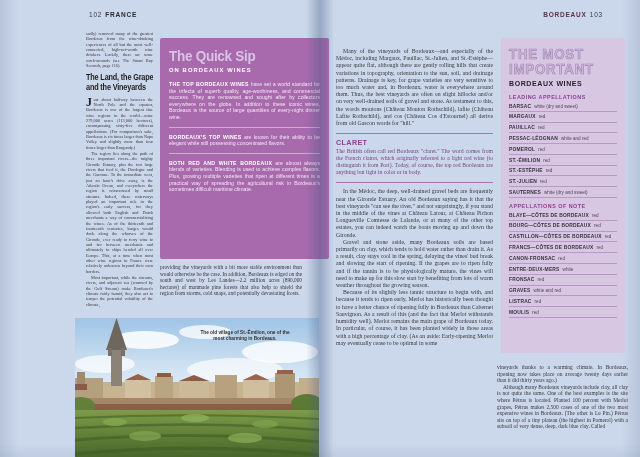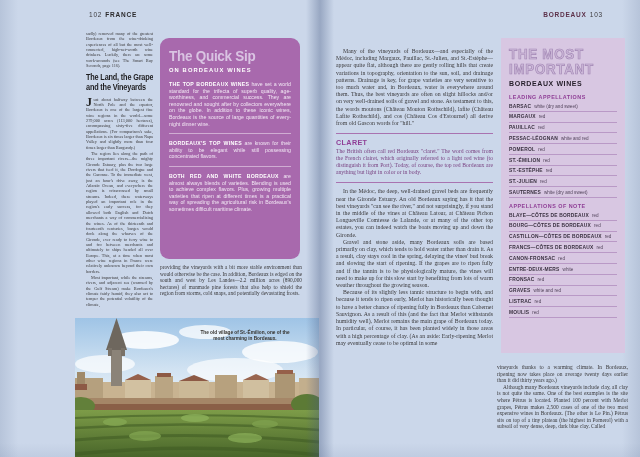--- a/index.html
+++ b/index.html
@@ -30,22 +30,22 @@
   .lcol{position:absolute;left:86px;top:31px;width:67px;height:285px;overflow:hidden;
     font-size:4.3px;line-height:5.35px;text-align:justify;}
   .lcol p{margin:0 0 1px 0;}
   .lcol p.ind{text-indent:5px;}
   .h2{font-family:"Liberation Sans",sans-serif;font-weight:700;color:#1f1e20;
     font-size:8.6px;line-height:9.6px;letter-spacing:-.2px;margin:5px 0 4px 0;
     transform:scaleX(.85);transform-origin:left top;white-space:nowrap;}
   .dropcap{float:left;font-size:12px;line-height:10px;font-weight:700;padding-right:1.5px;color:#222;}
 
   
-  .qsbox{position:absolute;left:160px;top:38px;width:140px;height:221px;box-sizing:border-box;
-    background:#a869ad;border-radius:9px;padding:10px 9px 8px 9px;overflow:hidden;
+  .qsbox{position:absolute;left:160px;top:38px;width:169px;height:221px;box-sizing:border-box;
+    background:#a869ad;border-radius:2px;padding:10px 9px 8px 9px;overflow:hidden;
     font-family:"Liberation Sans",sans-serif;}
   .qs-title{font-weight:700;font-size:15px;line-height:15px;color:#d9c3e2;letter-spacing:-.3px;
     transform:scaleX(.9);transform-origin:left top;white-space:nowrap;}
   .qs-sub{font-weight:700;font-size:5.8px;letter-spacing:1.1px;color:#ffffff;margin:4px 0 2px 0;}
   .qs-item{font-size:5.2px;line-height:6.6px;color:#f2e7f4;text-align:justify;margin:0;padding:6px 0;}
   .qs-item + .qs-item{border-top:1px solid rgba(255,255,255,.45);}
   .qs-lead{font-weight:700;color:#ffffff;letter-spacing:.3px;}
 
   
   .midcol{position:absolute;left:160px;top:264px;width:142px;height:52px;overflow:hidden;

